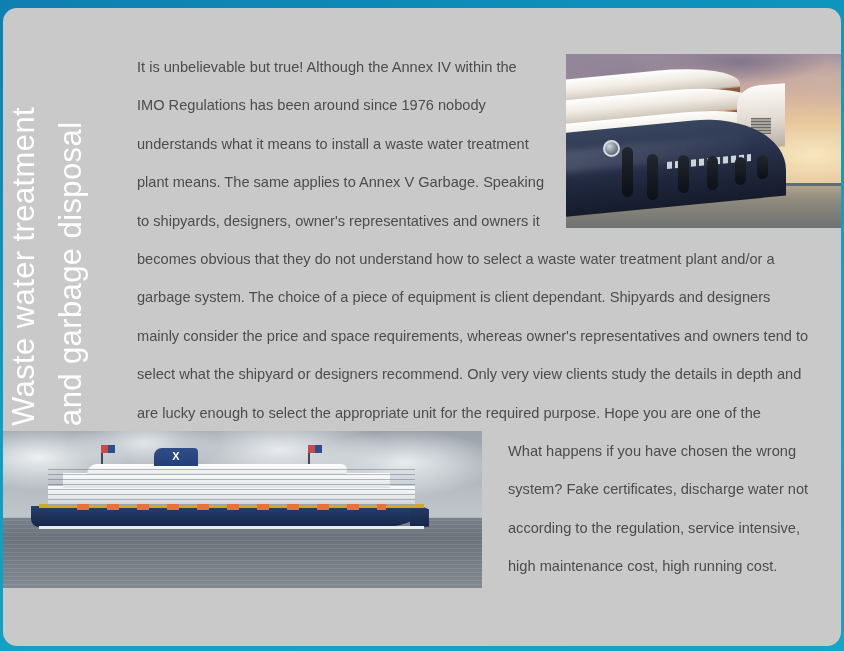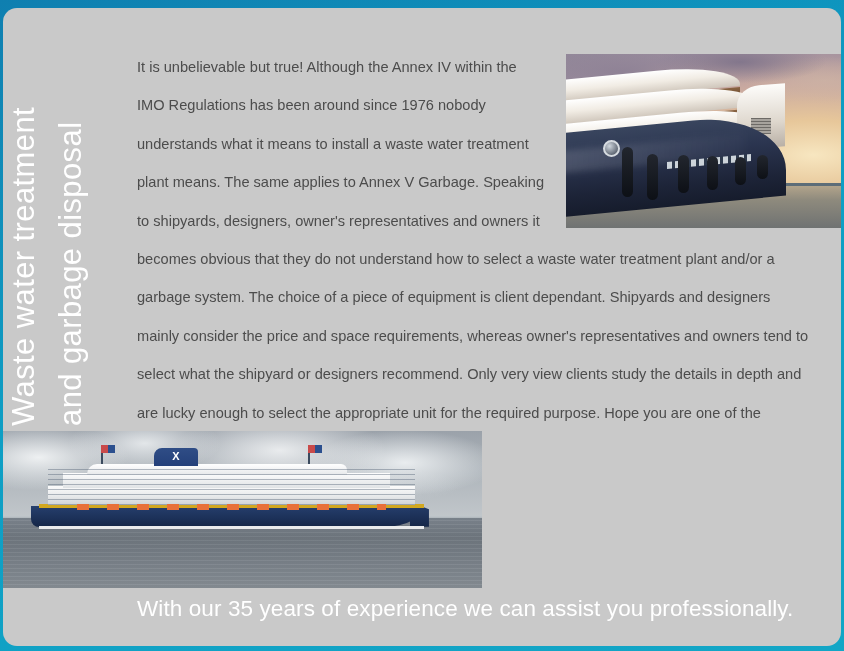--- a/index.html
+++ b/index.html
@@ -364,16 +364,16 @@
     <div class="ship-decks-lines"></div>
     <div class="ship-lifeboats"></div>
     <div class="ship-funnel"></div>
     <div class="ship-funnel-x">X</div>
     <div class="ship-mast-1"></div>
     <div class="ship-mast-2"></div>
     <div class="ship-flag-1"></div>
     <div class="ship-flag-2"></div>
   </div>
 
-
-  <div class="headline">With our 35 years of experience we can assist you professionally.</div>
+  <p class="side-para">What happens if you have chosen the wrong system? Fake certificates, discharge water not according to the regulation, service intensive, high maintenance cost, high running cost.</p>
+
 
 </div>
 
 </body></html>

